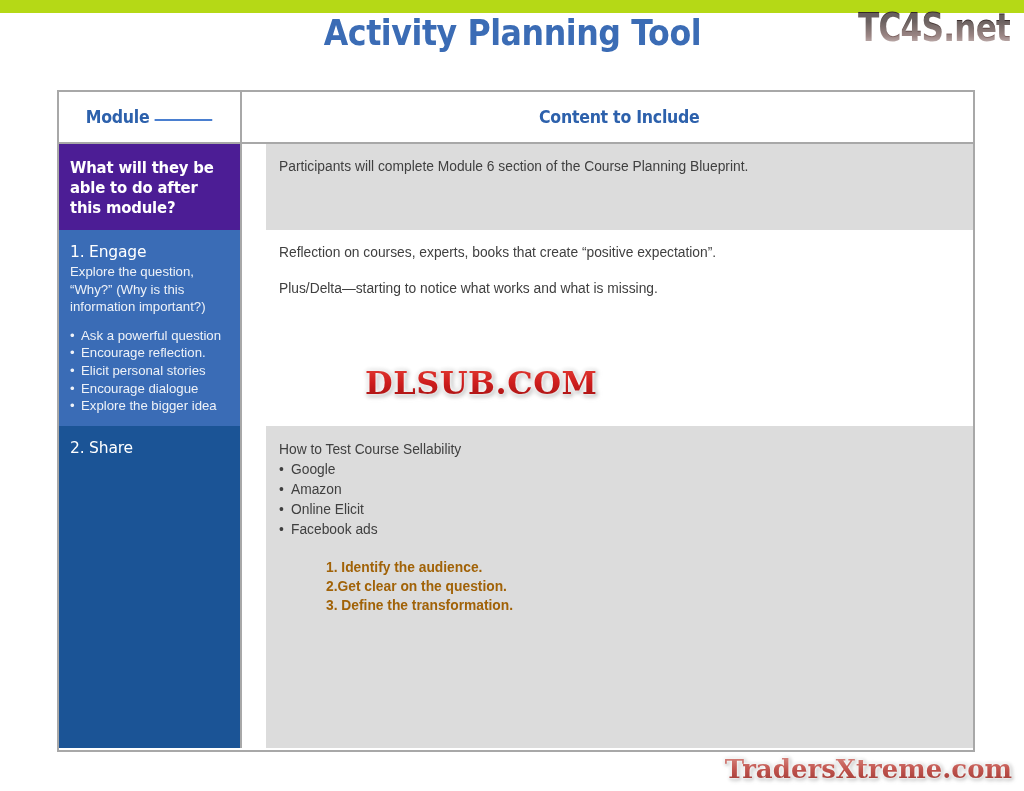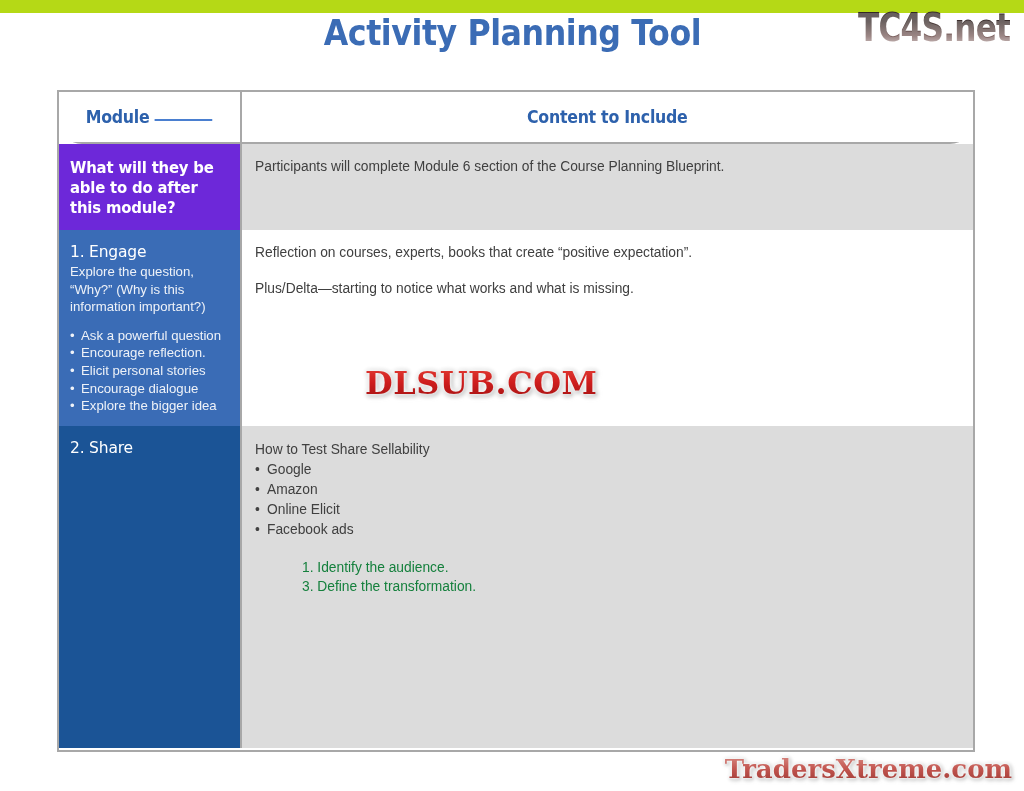--- a/index.html
+++ b/index.html
@@ -73,33 +73,33 @@
     width: 918px;
     height: 662px;
     box-sizing: border-box;
     border: 2px solid #a8a8a8;
     background: #ffffff;
   }
   .trow {
     display: flex;
     width: 100%;
     box-sizing: border-box;
-    border-radius: 23px;
   }
   .cell-left {
     width: 183px;
     min-width: 183px;
     box-sizing: border-box;
     border-right: 2px solid #a8a8a8;
     padding: 10px 11px 12px 11px;
   }
   .cell-right {
     flex: 1;
     box-sizing: border-box;
     padding: 14px 14px 14px 13px;
+    margin-left: 24px;
   }
 
   
   #row-header {
     border-bottom: 2px solid #a8a8a8;
     height: 52px;
   }
   #row-header .cell-left,
   #row-header .cell-right {
     background: #ffffff;
@@ -122,21 +122,21 @@
     display: inline-block;
     width: 62px;
     border-bottom: 2px solid #4a7fd0;
     margin-left: 6px;
     vertical-align: 2px;
   }
 
   
   #row-objective { height: 86px; }
   #row-objective .cell-left {
-    background: #6d28d9;
+    background: #4c1d95;
     display: flex;
     align-items: flex-start;
     padding-top: 14px;
   }
   #row-objective .cell-right { background: #dcdcdc; }
   .obj-title {
     font-family: "DejaVu Sans", sans-serif;
     font-weight: bold;
     font-size: 15.5px;
     line-height: 20px;
@@ -225,21 +225,22 @@
     top: 0;
   }
   .rc-steps {
     list-style: none;
     margin: 18px 0 0 0;
     padding: 0 0 0 47px;
   }
   .rc-steps li {
     font-size: 13.8px;
     line-height: 19px;
-    color: #15803d;
+    color: #a16207;
+    font-weight: bold;
   }
 
   
   #watermark-dlsub {
     position: absolute;
     left: 365px;
     top: 368px;
     font-family: "DejaVu Serif", serif;
     font-weight: bold;
     font-size: 31px;
@@ -319,29 +320,30 @@
       <p class="rc-para">Reflection on courses, experts, books that create “positive expectation”.</p>
       <p class="rc-para">Plus/Delta—starting to notice what works and what is missing.</p>
     </div>
   </div>
 
   <div class="trow" id="row-share">
     <div class="cell-left">
       <div class="sec-title">2. Share</div>
     </div>
     <div class="cell-right">
-      <p class="rc-head">How to Test Share Sellability</p>
+      <p class="rc-head">How to Test Course Sellability</p>
       <ul class="rc-bullets">
         <li>Google</li>
         <li>Amazon</li>
         <li>Online Elicit</li>
         <li>Facebook ads</li>
       </ul>
       <ol class="rc-steps">
         <li>1. Identify the audience.</li>
+        <li>2.Get clear on the question.</li>
         <li>3. Define the transformation.</li>
       </ol>
     </div>
   </div>
 
 </div>
 
 <div id="watermark-dlsub">DLSUB.COM</div>
 <div id="watermark-traders">TradersXtreme.com</div>
 

